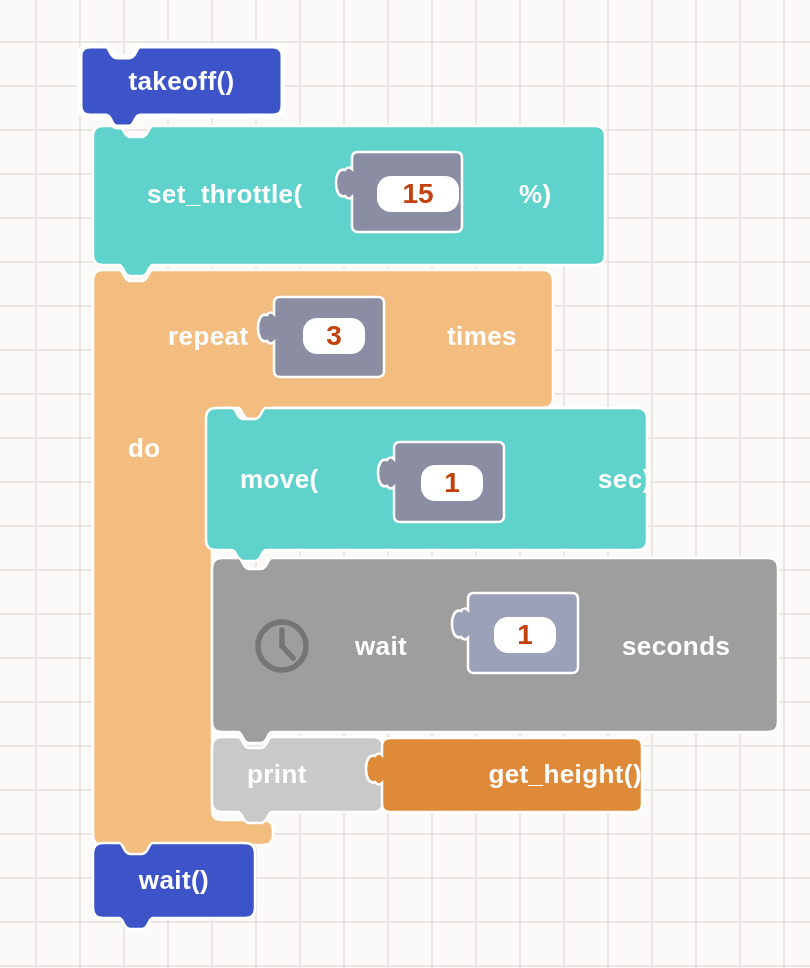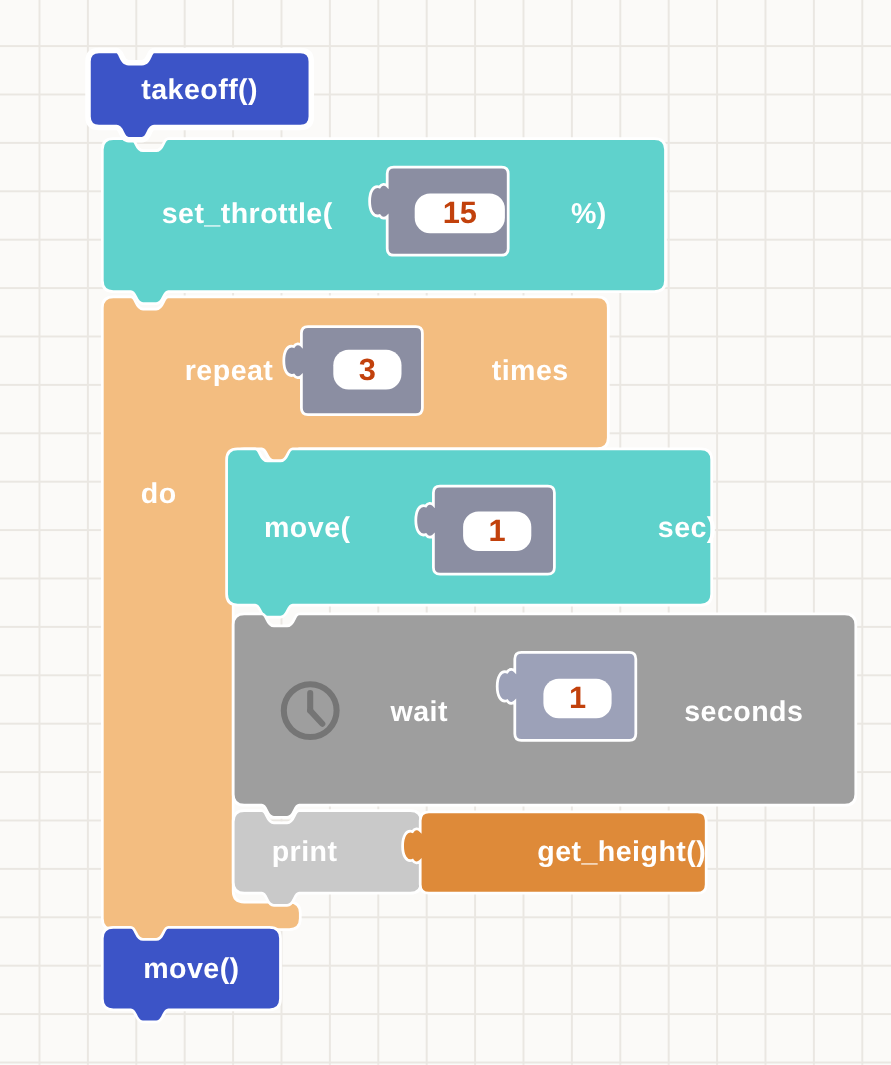--- a/index.html
+++ b/index.html
@@ -99,21 +99,21 @@
     <svg width="290" height="84">
       <path class="shape" fill="#DE8A39" d="M 22 11 Q 22 3 30 3 H 274 Q 282 3 282 11 V 69 Q 282 77 274 77 H 30 Q 22 77 22 69 V 48 C 20 50 17 50 15 47 C 9 49 6 42 6 34 C 6 26 9 19 15 21 C 17 18 20 18 22 20 Z"></path>
     </svg>
     <span class="blabel center" style="left:22px; top:23px; width:260px;text-align:right;">get_height()</span>
   </div>
 
   <div class="block" style="left:87px; top:837px; width:174px; height:110px;">
     <svg width="174" height="110">
       <path class="shape" fill="#3C54C7" d="M 6 16 Q 6 6 16 6 H 32 c 5 0 4 11 11 11 h 12 c 7 0 6 -11 11 -11 H 158 Q 168 6 168 16 V 71 Q 168 81 158 81 H 66 c -5 0 -4 11 -11 11 h -12 c -7 0 -6 -11 -11 -11 H 16 Q 6 81 6 71 Z"></path>
     </svg>
-    <span class="blabel center" style="left:6px; top:27px; width:162px;">move()</span>
+    <span class="blabel center" style="left:6px; top:27px; width:162px;">wait()</span>
   </div>
 
   <div class="block" style="left:74px; top:40px; width:215px; height:106px;text-decoration:underline;">
     <svg width="215" height="106">
       <path class="shape selected" fill="#3C54C7" stroke="#F0BE4A" d="M 6 16 Q 6 6 16 6 H 32 c 5 0 4 11 11 11 h 12 c 7 0 6 -11 11 -11 H 199 Q 209 6 209 16 V 66 Q 209 76 199 76 H 66 c -5 0 -4 11 -11 11 h -12 c -7 0 -6 -11 -11 -11 H 16 Q 6 76 6 66 Z"></path>
     </svg>
     <span class="blabel center" style="left:6px; top:25px; width:203px;">takeoff()</span>
   </div>
 
 </div>

